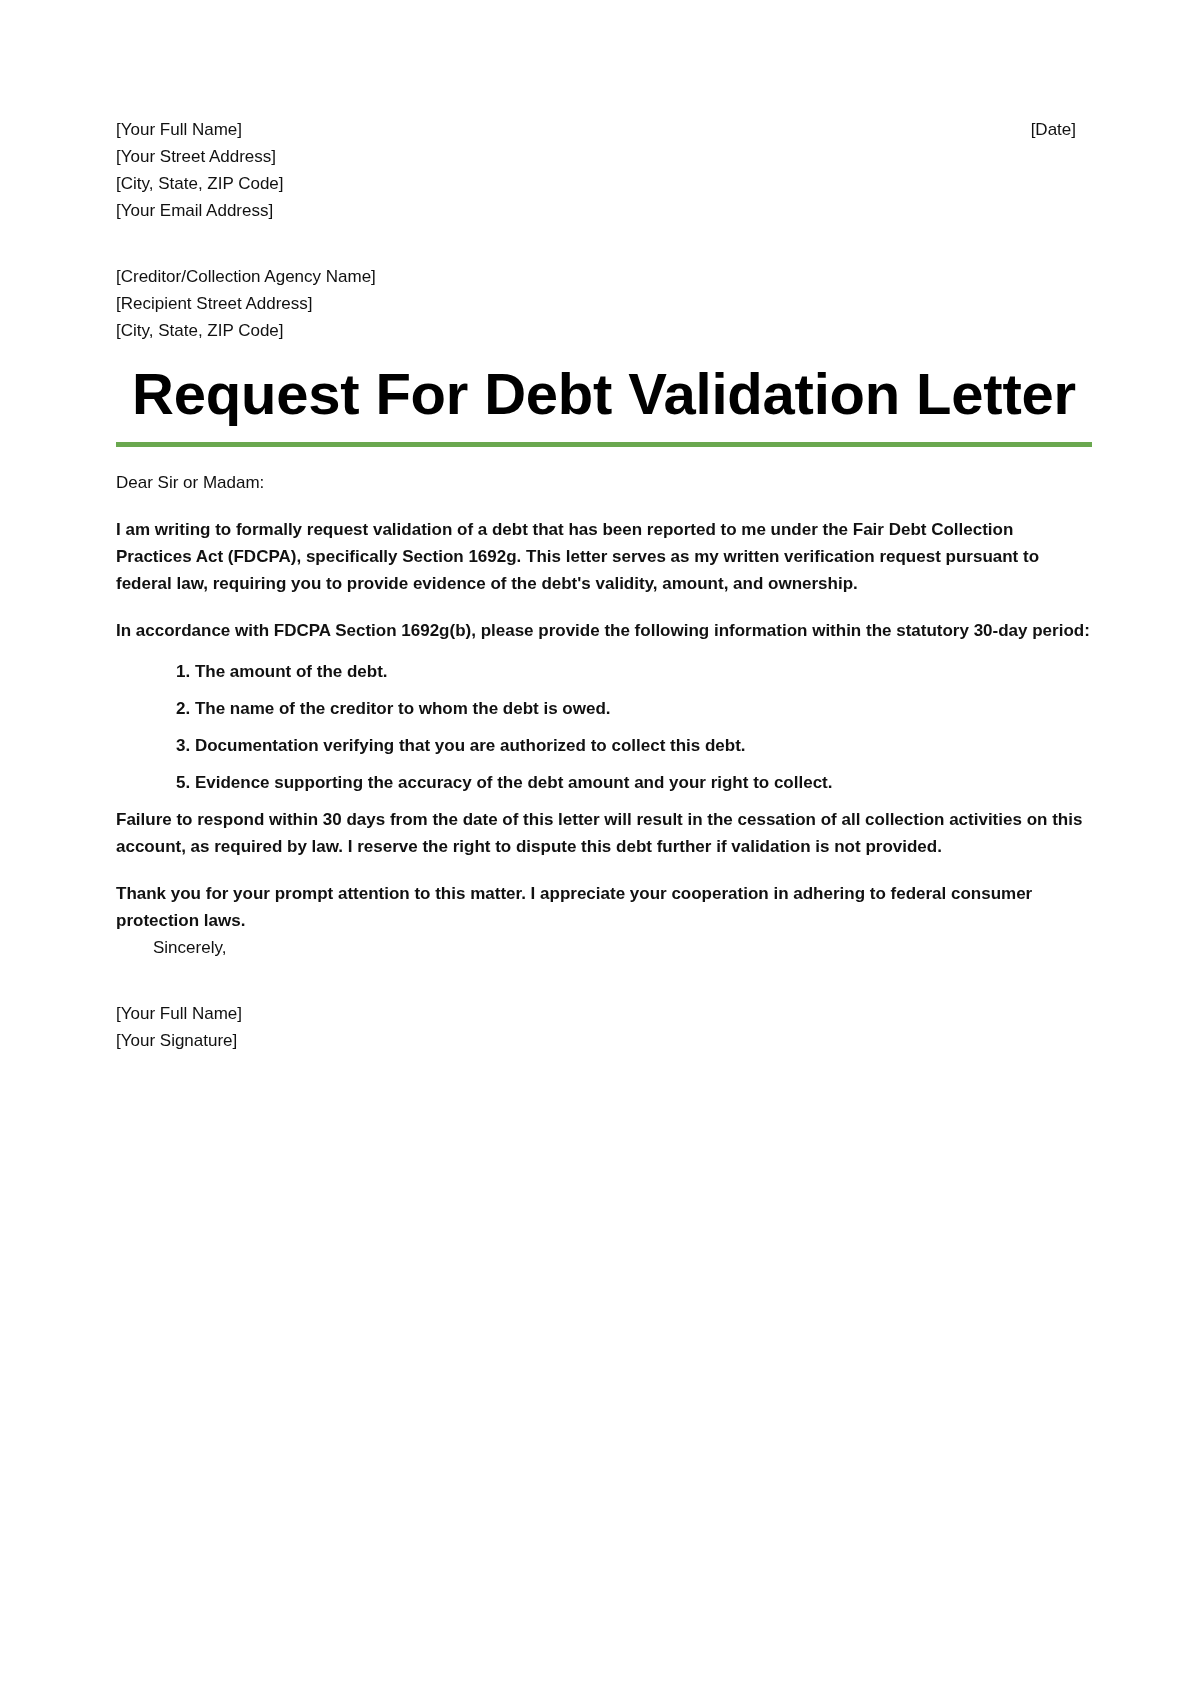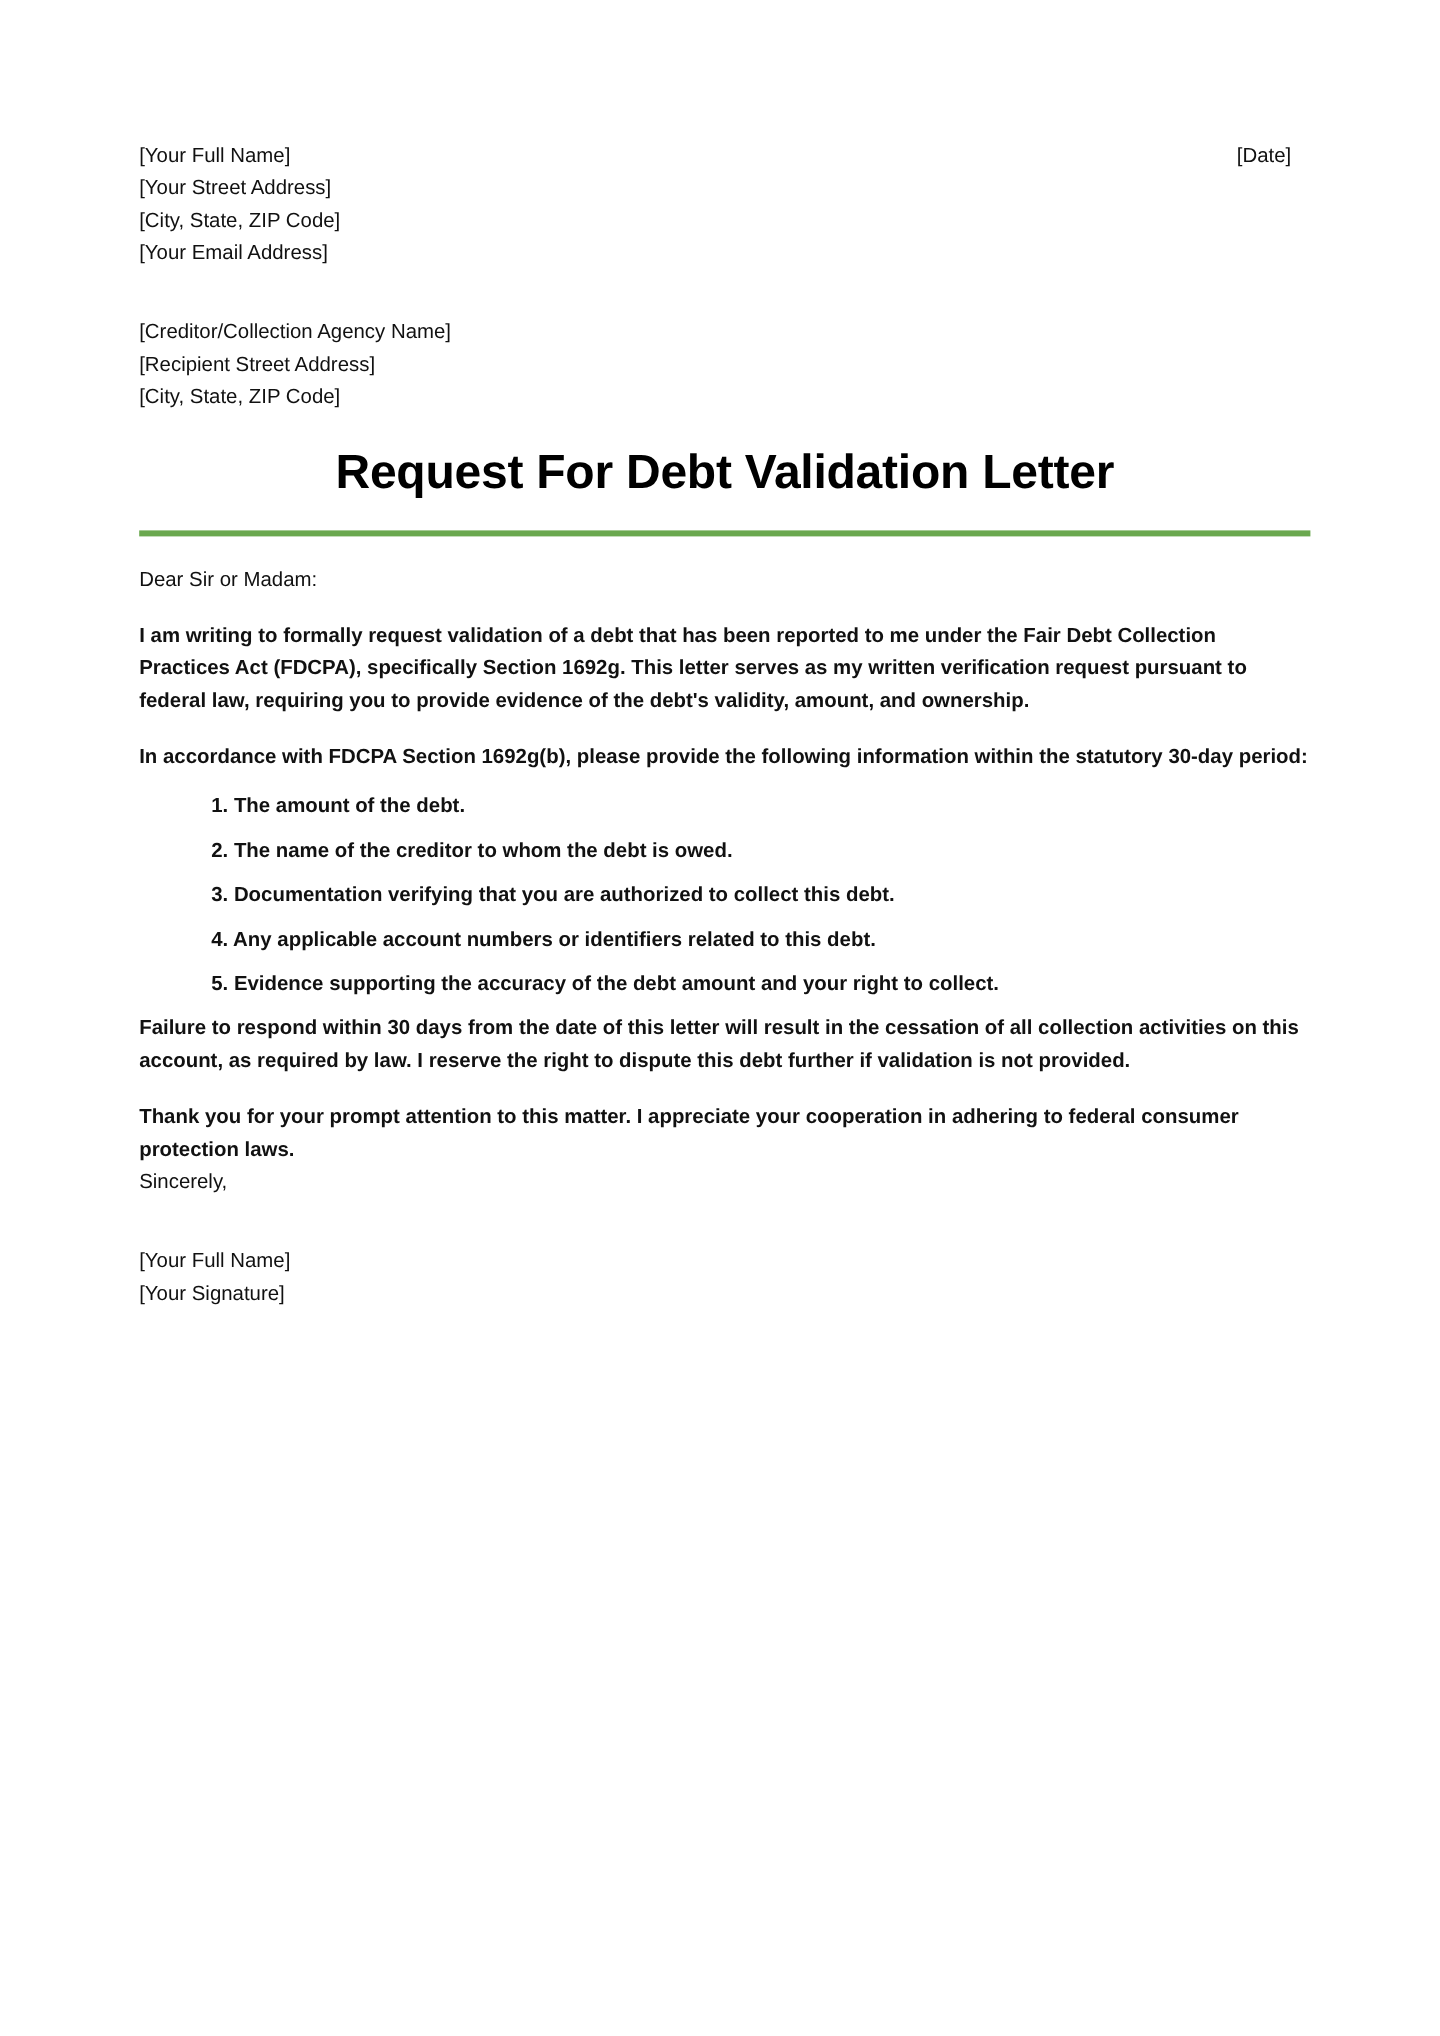--- a/index.html
+++ b/index.html
@@ -34,21 +34,21 @@
       position: absolute;
       right: 16px;
       top: 0;
       line-height: 27px;
     }
     .recipient-block {
       margin-top: 39px;
     }
     .title {
       text-align: center;
-      font-size: 40px;
+      font-size: 58px;
       font-weight: bold;
       margin: 20px 0 0 0;
       line-height: 60px;
       letter-spacing: -0.2px;
       color: #000000;
     }
     .rule {
       margin-top: 18px;
       height: 5px;
       background: #6aa84f;
@@ -58,20 +58,21 @@
       margin-top: 22px;
       line-height: 27px;
     }
     .para {
       margin-top: 20px;
       line-height: 27px;
       font-weight: bold;
     }
     .para-tight {
       line-height: 27px;
+      margin-left: 37px;
     }
     ol.requests {
       margin: 14px 0 0 0;
       padding-left: 60px;
       font-weight: bold;
     }
     ol.requests li {
       line-height: 27px;
       margin-bottom: 10px;
       list-style: none;
@@ -106,21 +107,20 @@
   <div class="salutation">Dear Sir or Madam:</div>
 
   <div class="para">I am writing to formally request validation of a debt that has been reported to me under the Fair Debt Collection Practices Act (FDCPA), specifically Section 1692g. This letter serves as my written verification request pursuant to federal law, requiring you to provide evidence of the debt's validity, amount, and ownership.</div>
 
   <div class="para">In accordance with FDCPA Section 1692g(b), please provide the following information within the statutory 30-day period:</div>
 
   <ol class="requests">
     <li>1. The amount of the debt.</li>
     <li>2. The name of the creditor to whom the debt is owed.</li>
     <li>3. Documentation verifying that you are authorized to collect this debt.</li>
-    <li>4. Any applicable account numbers or identifiers related to this debt.</li>
     <li>5. Evidence supporting the accuracy of the debt amount and your right to collect.</li>
   </ol>
 
   <div class="para" style="margin-top:6px;">Failure to respond within 30 days from the date of this letter will result in the cessation of all collection activities on this account, as required by law. I reserve the right to dispute this debt further if validation is not provided.</div>
 
   <div class="para">Thank you for your prompt attention to this matter. I appreciate your cooperation in adhering to federal consumer protection laws.</div>
   <div class="para-tight">Sincerely,</div>
 
   <div class="closing-gap"></div>
 

